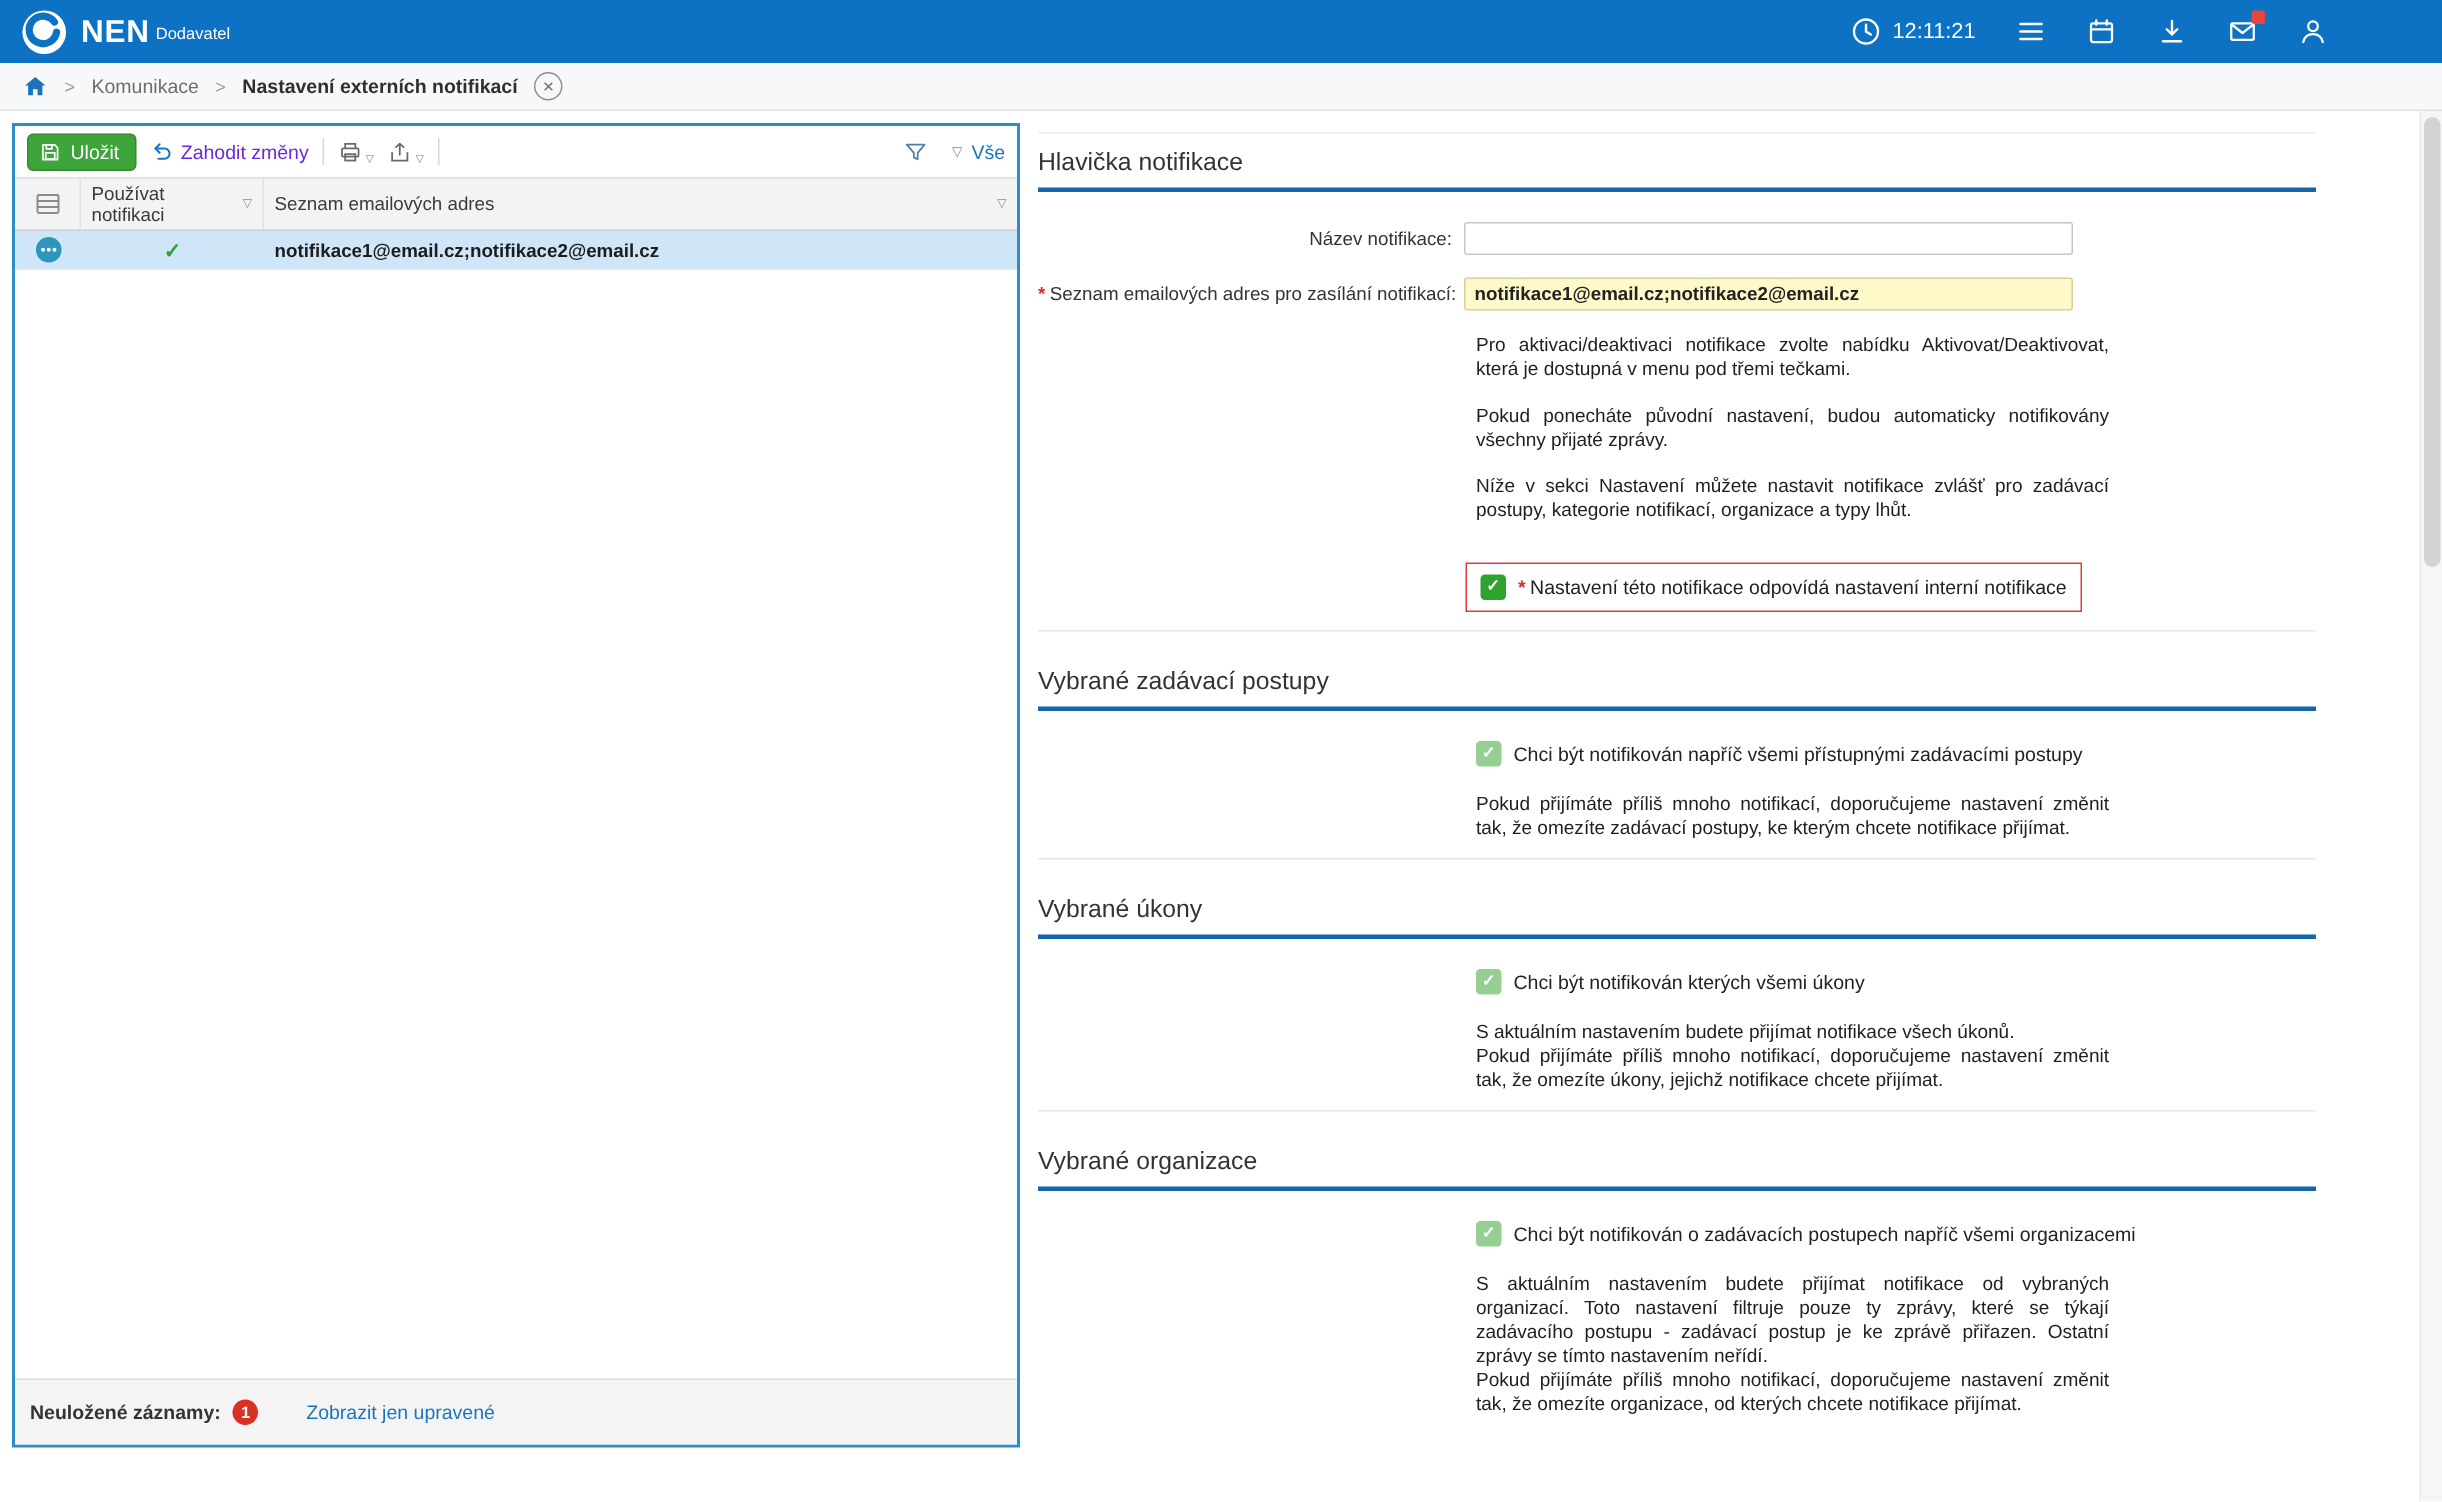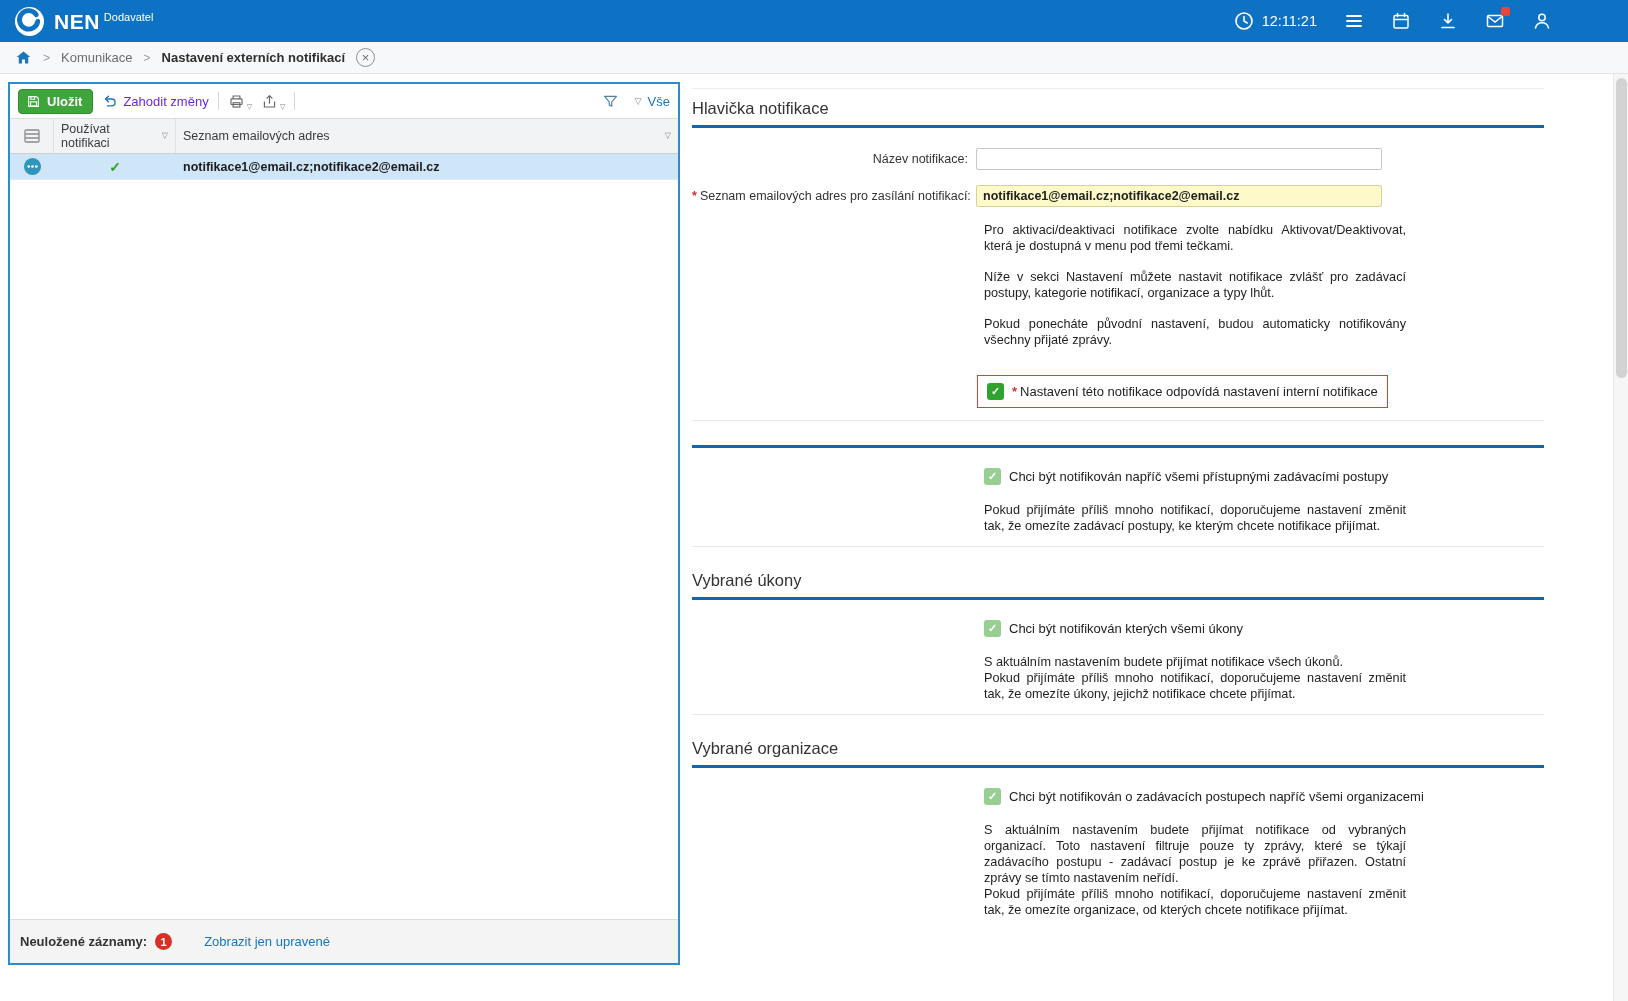--- a/index.html
+++ b/index.html
@@ -4,21 +4,21 @@
 <style>
   html,body{margin:0;padding:0}
   body{width:1628px;height:1001px;position:relative;overflow:hidden;background:#fff;
        font-family:"Liberation Sans",sans-serif;color:#333;font-size:13px}
   *{box-sizing:border-box}
 
   
   .topbar{position:absolute;top:0;left:0;right:0;height:42px;background:#0d72c4;
           display:flex;align-items:center;padding-left:14px}
   .logo{width:31px;height:31px;display:block}
-  .brand{display:flex;align-items:flex-start;gap:4px;color:#fff;margin-left:9px}
+  .brand{display:flex;align-items:center;gap:4px;color:#fff;margin-left:9px}
   .brand-name{font-size:21px;font-weight:700;letter-spacing:.5px;line-height:1}
   .brand-sub{font-size:11px;margin-bottom:-3px}
   .topbar-right{margin-left:auto;display:flex;align-items:center;gap:27px;padding-right:76px}
   .time{display:flex;align-items:center;gap:8px;color:#fff;font-size:14.5px}
   .tb-icon{width:20px;height:20px;display:inline-flex;cursor:pointer}
   .tb-icon svg{width:20px;height:20px;display:block}
   .mail-wrap{position:relative}
   .mail-badge{position:absolute;top:-4px;right:-5px;width:9px;height:9px;background:#e8453c;border-radius:2px}
 
   
@@ -30,21 +30,21 @@
   .crumb-muted{color:#6d6d6d;cursor:pointer}
   .crumb-active{color:#2f2f2f;font-weight:600}
   .crumb-close{width:19px;height:19px;border:1.5px solid #8f8f8f;border-radius:50%;color:#6e6e6e;
                display:flex;align-items:center;justify-content:center;font-size:13px;line-height:1;cursor:pointer}
 
   
   .left-panel{position:absolute;left:8px;top:82px;width:672px;height:883px;border:2px solid #2f8ccc;
               background:#fff;display:flex;flex-direction:column}
   .lp-toolbar{height:34px;display:flex;align-items:center;gap:9px;padding:0 8px;flex:0 0 auto}
   .btn-save{display:inline-flex;align-items:center;gap:6px;background:#3ea53b;border:1px solid #338a31;
-            border-radius:4px;color:#fff;font-weight:700;font-size:13px;padding:4px 10px 4px 7px;cursor:pointer}
+            border-radius:4px;color:#fff;font-weight:400;font-size:13px;padding:4px 10px 4px 7px;cursor:pointer}
   .btn-save svg{width:15px;height:15px}
   .link-discard{display:inline-flex;align-items:center;gap:5px;color:#6d28d9;font-size:13px;cursor:pointer}
   .link-discard svg{width:16px;height:16px}
   .tsep{width:1px;height:18px;background:#d7d7d7}
   .tool-ic{display:inline-flex;align-items:flex-end;gap:2px;cursor:pointer}
   .tool-ic svg{width:17px;height:17px}
   .tri{font-size:7px;color:#7a7a7a;line-height:1}
   .lp-toolbar-right{margin-left:auto;display:flex;align-items:center;gap:16px}
   .funnel{display:inline-flex;cursor:pointer}
   .funnel svg{width:17px;height:17px}
@@ -278,32 +278,33 @@
       <input class="inp" type="text" value="" style="">
     </div>
     <div class="field">
       <label class="field-label"><span class="req">*</span><span>Seznam emailových adres pro zasílání notifikací:</span></label>
       <input class="inp inp-yellow" type="text" value="notifikace1@email.cz;notifikace2@email.cz" style="">
     </div>
   </div>
 
   <div class="indent">
     <p class="help">Pro aktivaci/deaktivaci notifikace zvolte nabídku Aktivovat/Deaktivovat, která je dostupná v menu pod třemi tečkami.</p>
+    <p class="help">Pokud ponecháte původní nastavení, budou automaticky notifikovány všechny přijaté zprávy.</p>
     <p class="help">Níže v sekci Nastavení můžete nastavit notifikace zvlášť pro zadávací postupy, kategorie notifikací, organizace a typy lhůt.</p>
-    <p class="help">Pokud ponecháte původní nastavení, budou automaticky notifikovány všechny přijaté zprávy.</p>
   </div>
 
   <div class="chk-highlight">
     <span class="cb cb-strong">✓</span>
     <span class="cb-label"><span class="req">*</span><span>Nastavení této notifikace odpovídá nastavení interní notifikace</span></span>
   </div>
 
   
   <div class="divider"></div>
   <section class="section-h">
+    <h2 class="sec-title">Vybrané zadávací postupy</h2>
     <div class="sec-rule"></div>
     <div class="chk-row">
       <span class="cb cb-muted">✓</span>
       <span class="cb-label">Chci být notifikován napříč všemi přístupnými zadávacími postupy</span>
     </div>
     <div class="indent">
       <p class="help tight">Pokud přijímáte příliš mnoho notifikací, doporučujeme nastavení změnit tak, že omezíte zadávací postupy, ke kterým chcete notifikace přijímat.</p>
     </div>
   </section>
 

